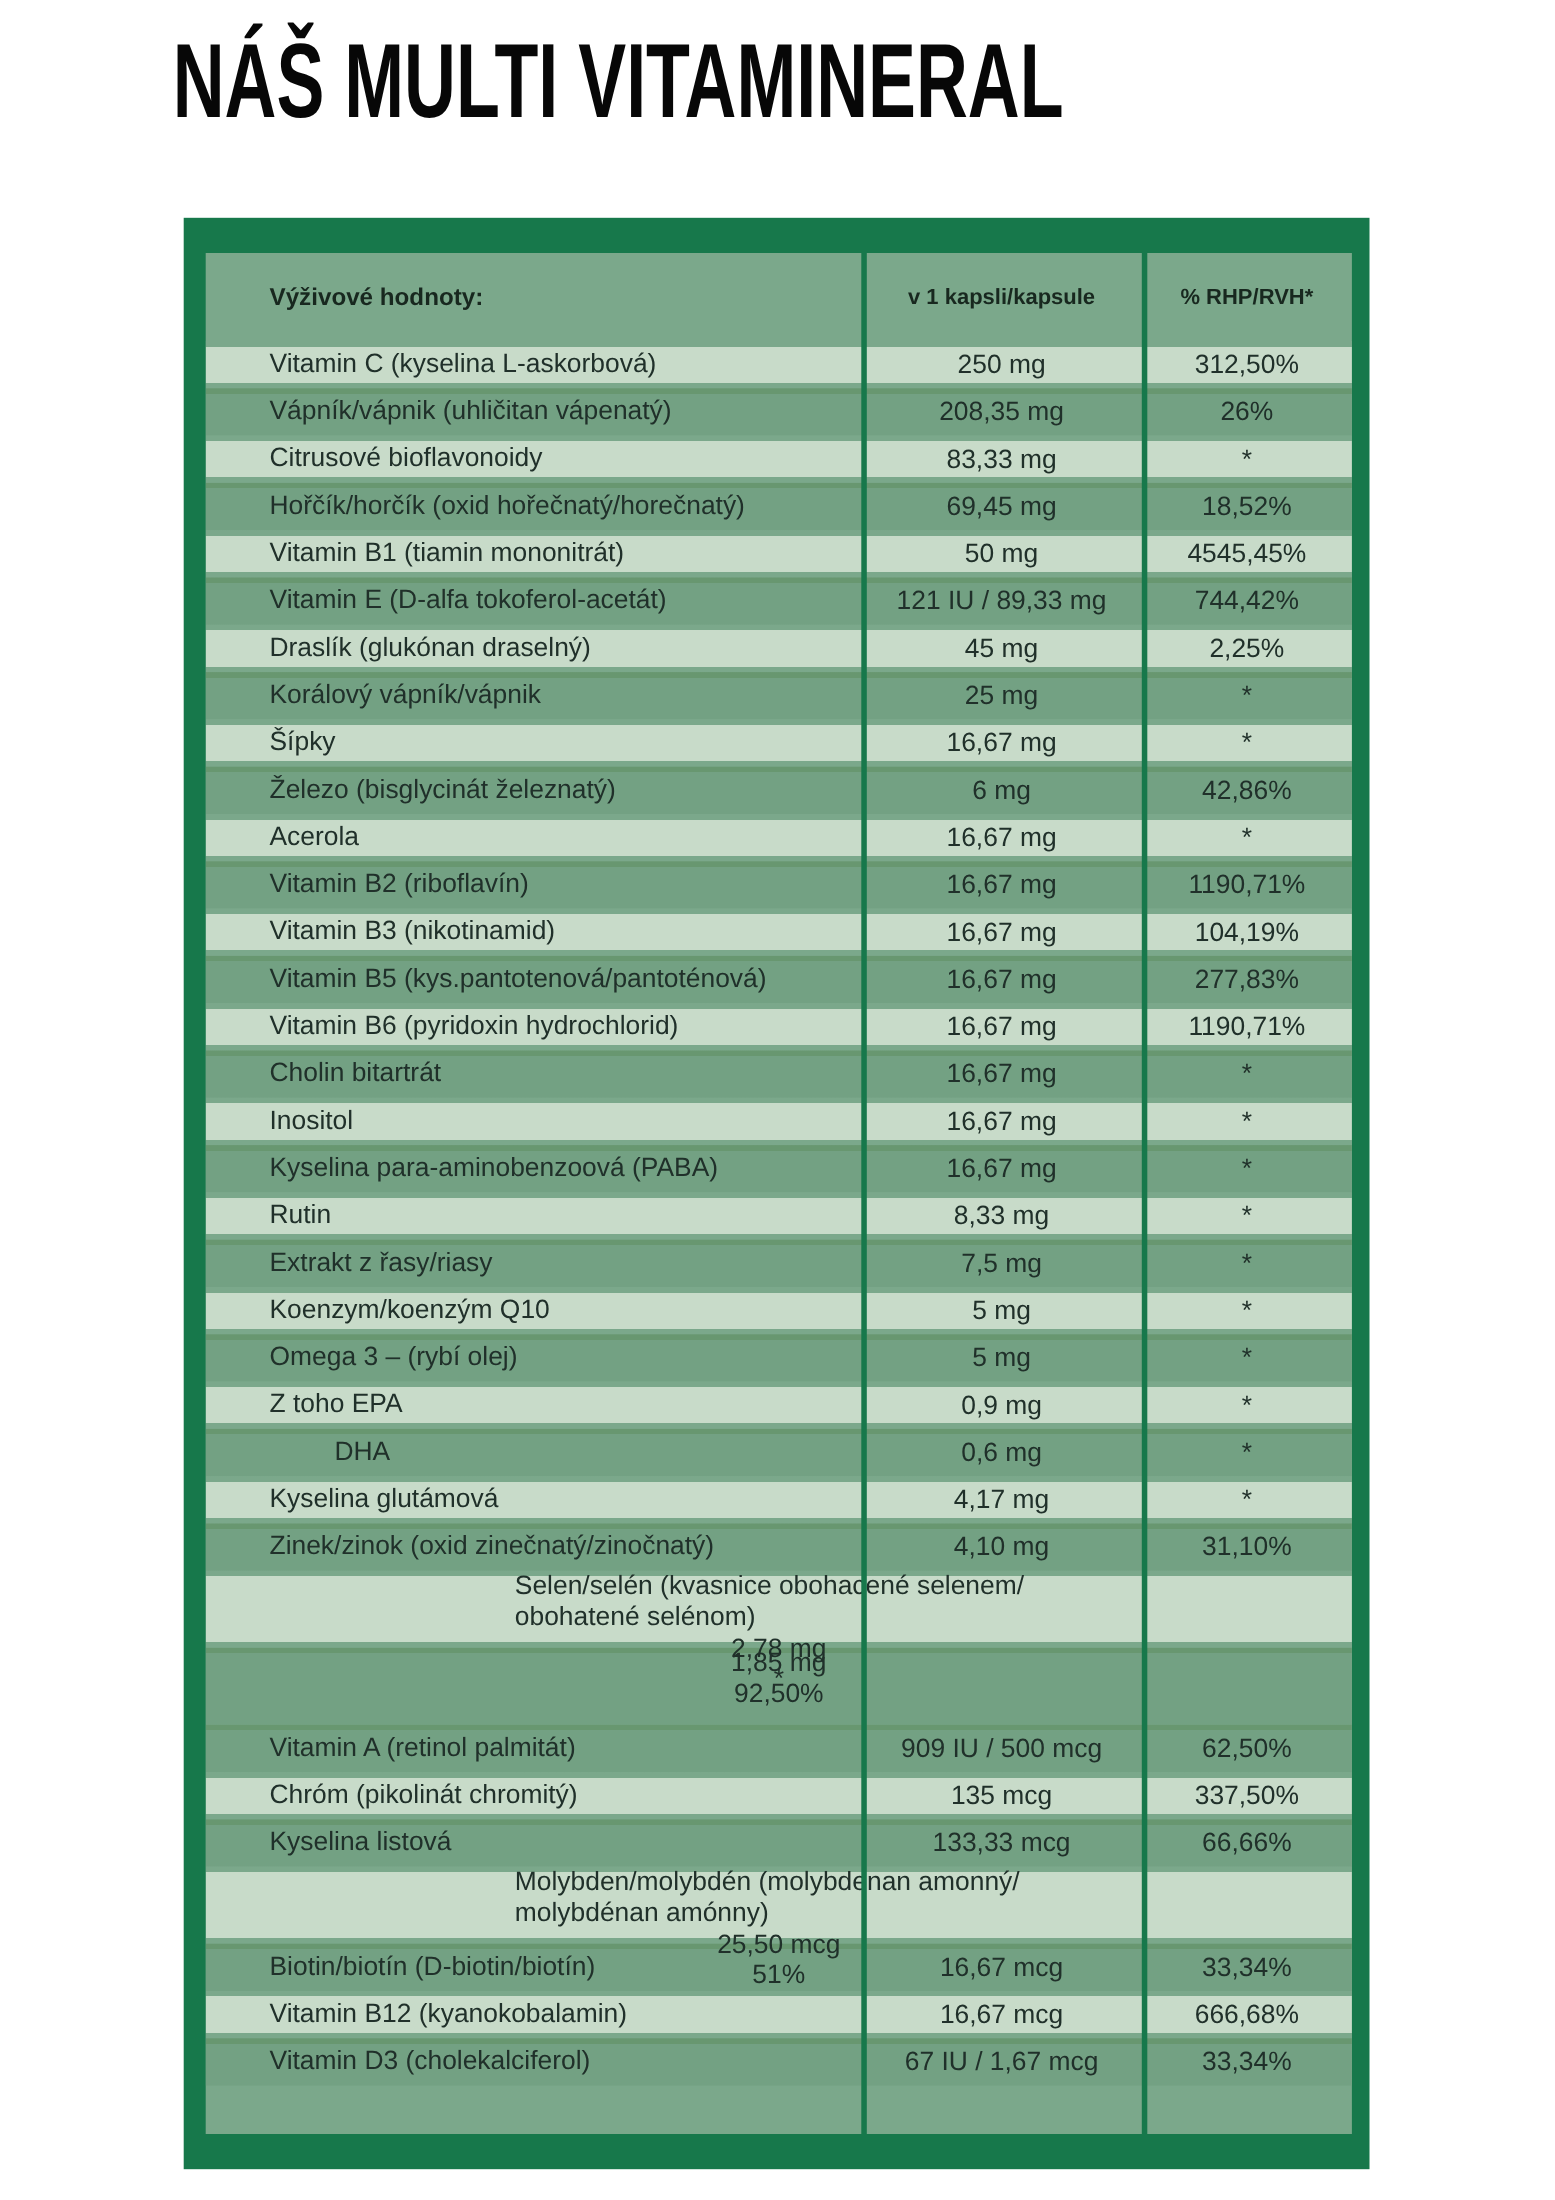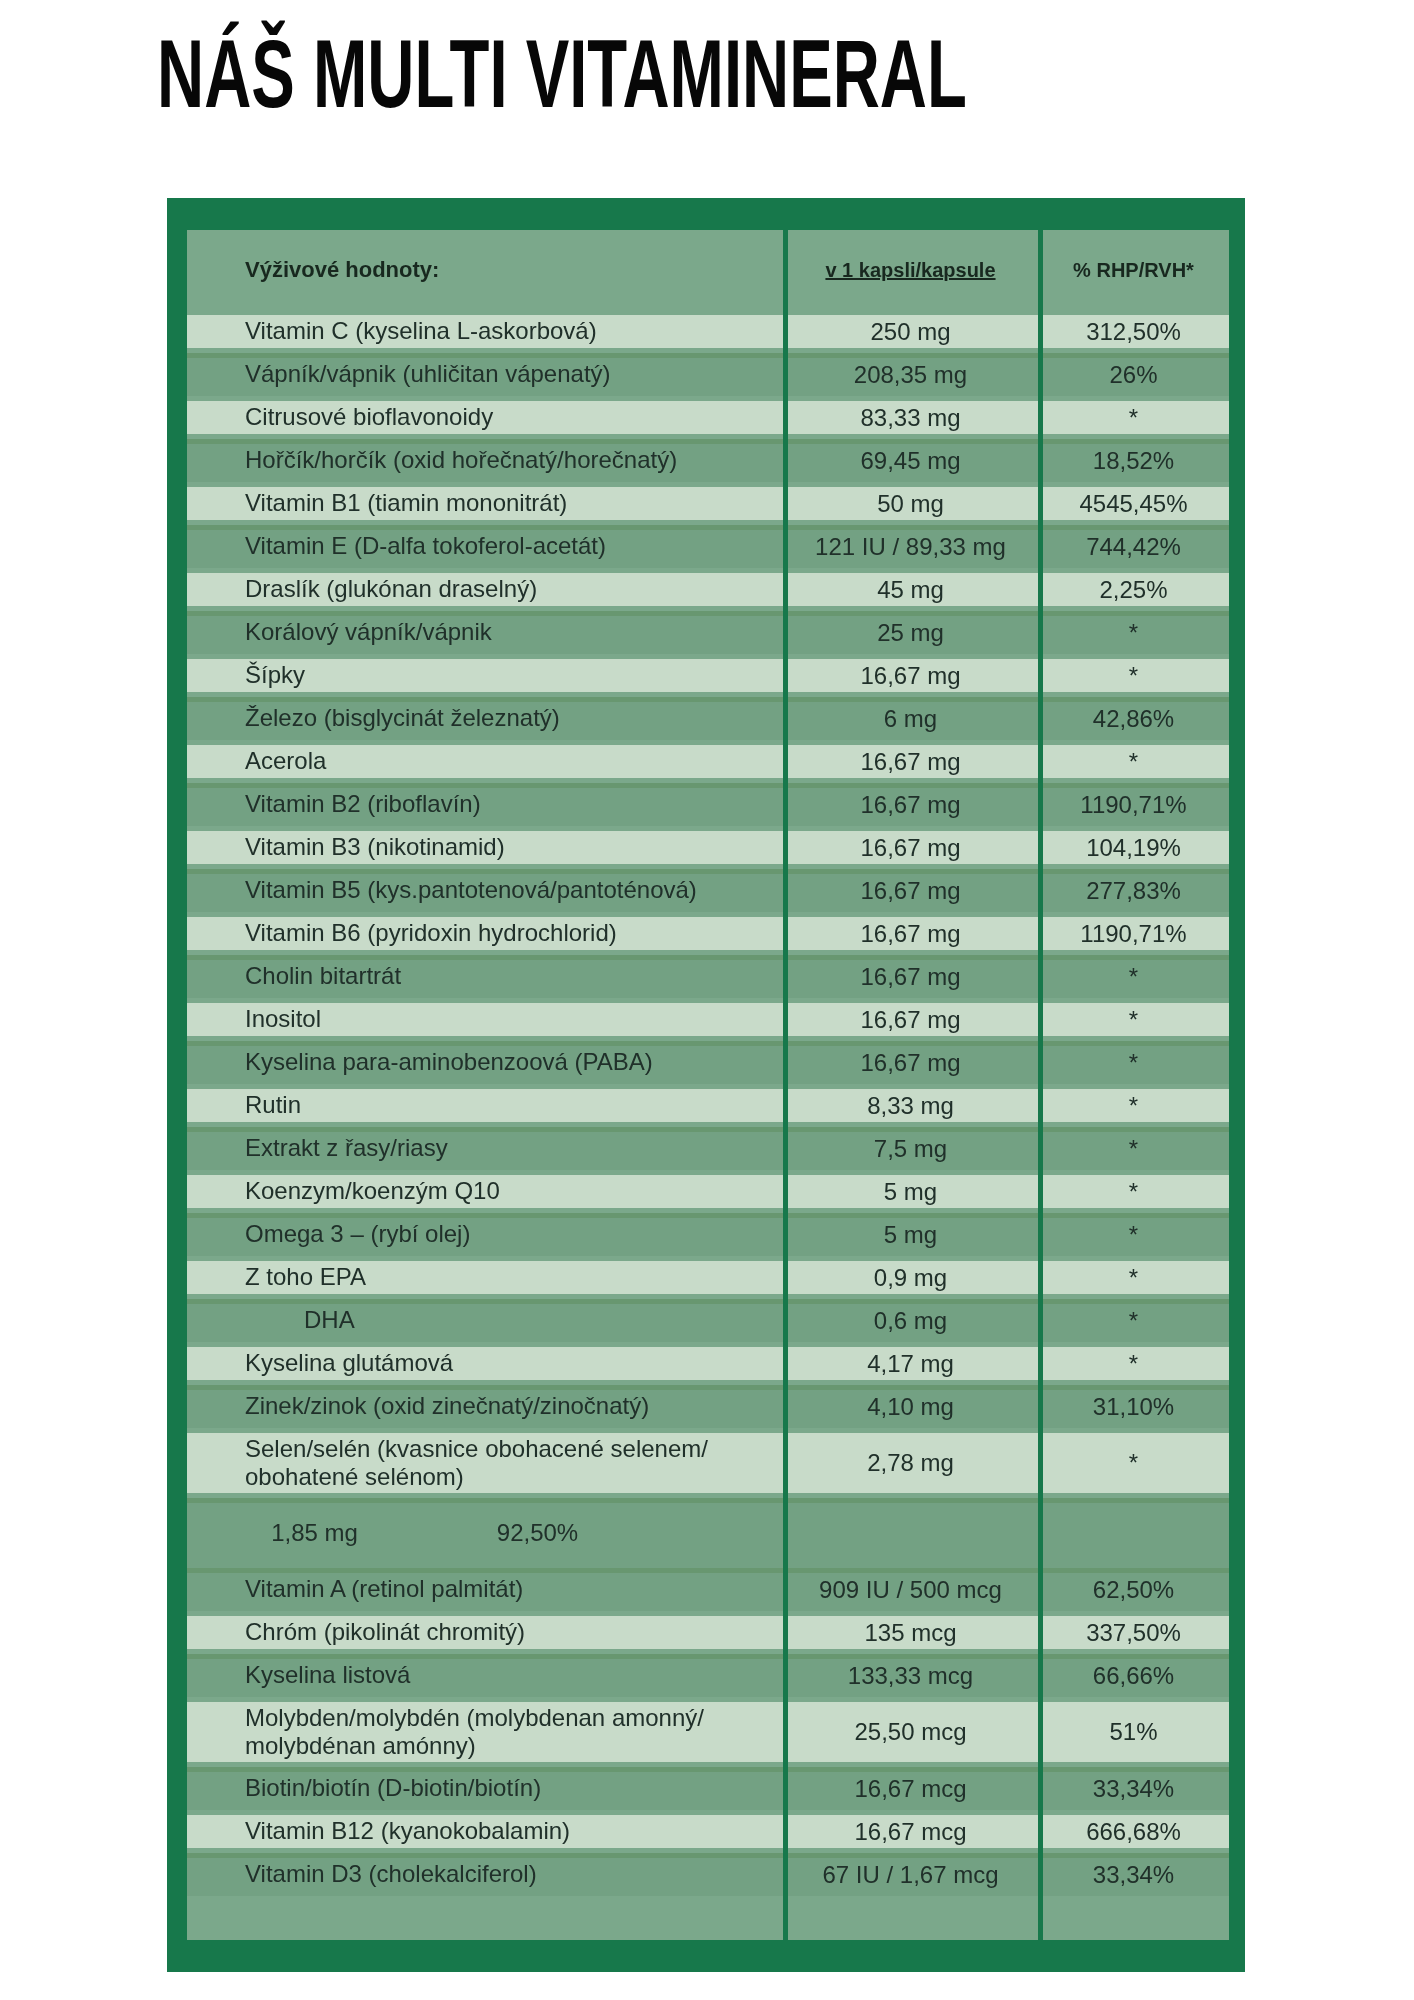--- a/index.html
+++ b/index.html
@@ -44,30 +44,30 @@
     z-index:5;
   }
   .header-row {
     display:flex;
     align-items:center;
     height:80px;
     color:#18281f;
     font-weight:bold;
   }
   .hc1 { width:596px; box-sizing:border-box; padding-left:58px; font-size:22px; }
-  .hc2 { width:255px; box-sizing:border-box; text-align:center; font-size:20px;text-decoration:underline; }
+  .hc2 { width:255px; box-sizing:border-box; text-align:center; font-size:20px; }
   .hc3 { width:191px; box-sizing:border-box; text-align:center; font-size:20px; }
   .row {
     display:flex;
     align-items:center;
     height:43px;
     font-size:24px;
     color:#20302a;
   }
-  .row.tall { height:70px; }
+  .row.tall { height:70px;flex-direction:column; }
   .row.light {
     background:linear-gradient(to bottom,
       #7ba88b 0px, #7ba88b 5px,
       #c8dbc9 5px, #c8dbc9 calc(100% - 5px),
       #7ba88b calc(100% - 5px));
   }
   .row.medium {
     background:linear-gradient(to bottom,
       #689770 0px, #689770 5px,
       #73a183 5px);

